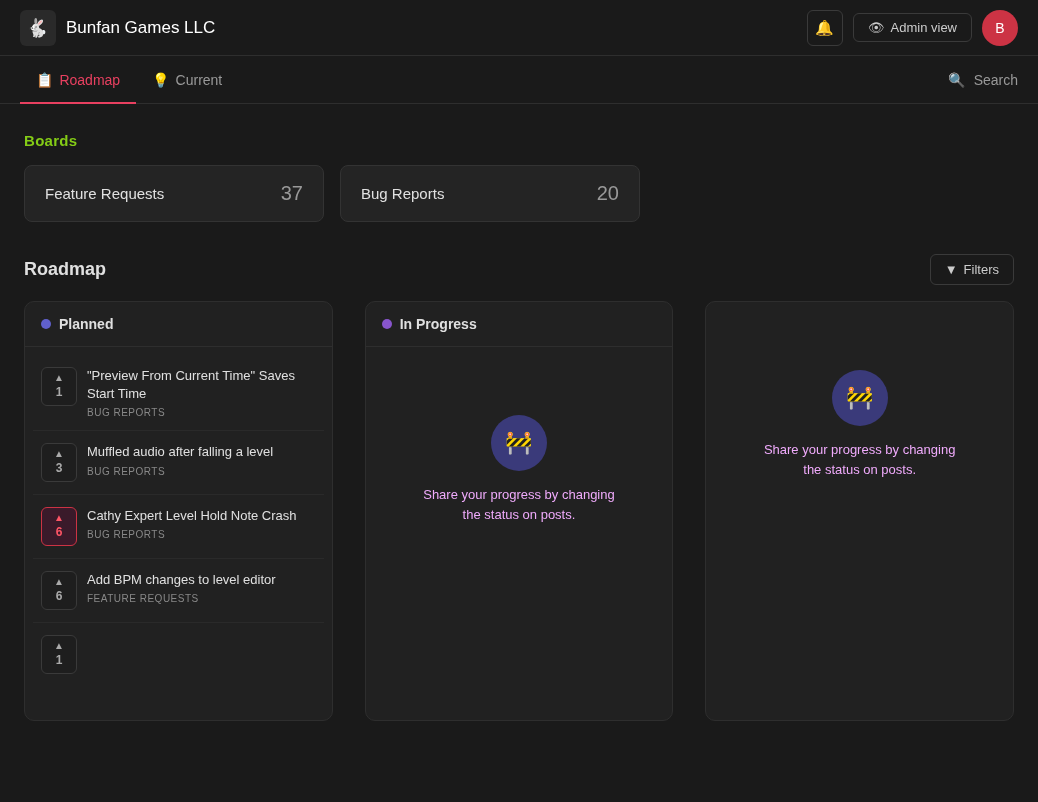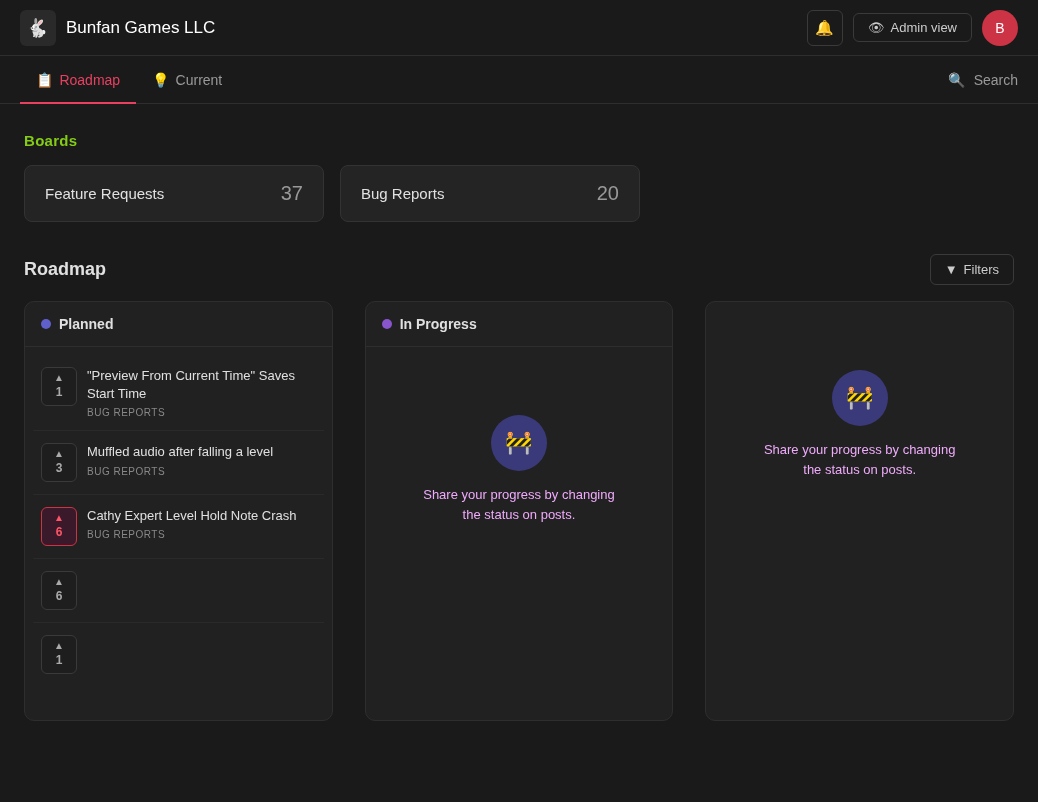--- a/index.html
+++ b/index.html
@@ -410,20 +410,24 @@
             <div class="card-title">Cathy Expert Level Hold Note Crash</div>
             <div class="card-tag">BUG REPORTS</div>
           </div>
         </div>
 
         <div class="kanban-card">
           <div class="vote-box">
             <span class="vote-arrow">▲</span>
             <span class="vote-count">6</span>
           </div>
+          <div class="card-content">
+            <div class="card-title">Add BPM changes to level editor</div>
+            <div class="card-tag">FEATURE REQUESTS</div>
+          </div>
         </div>
 
         <div class="kanban-card">
           <div class="vote-box">
             <span class="vote-arrow">▲</span>
             <span class="vote-count">1</span>
           </div>
         </div>
 
       </div>

